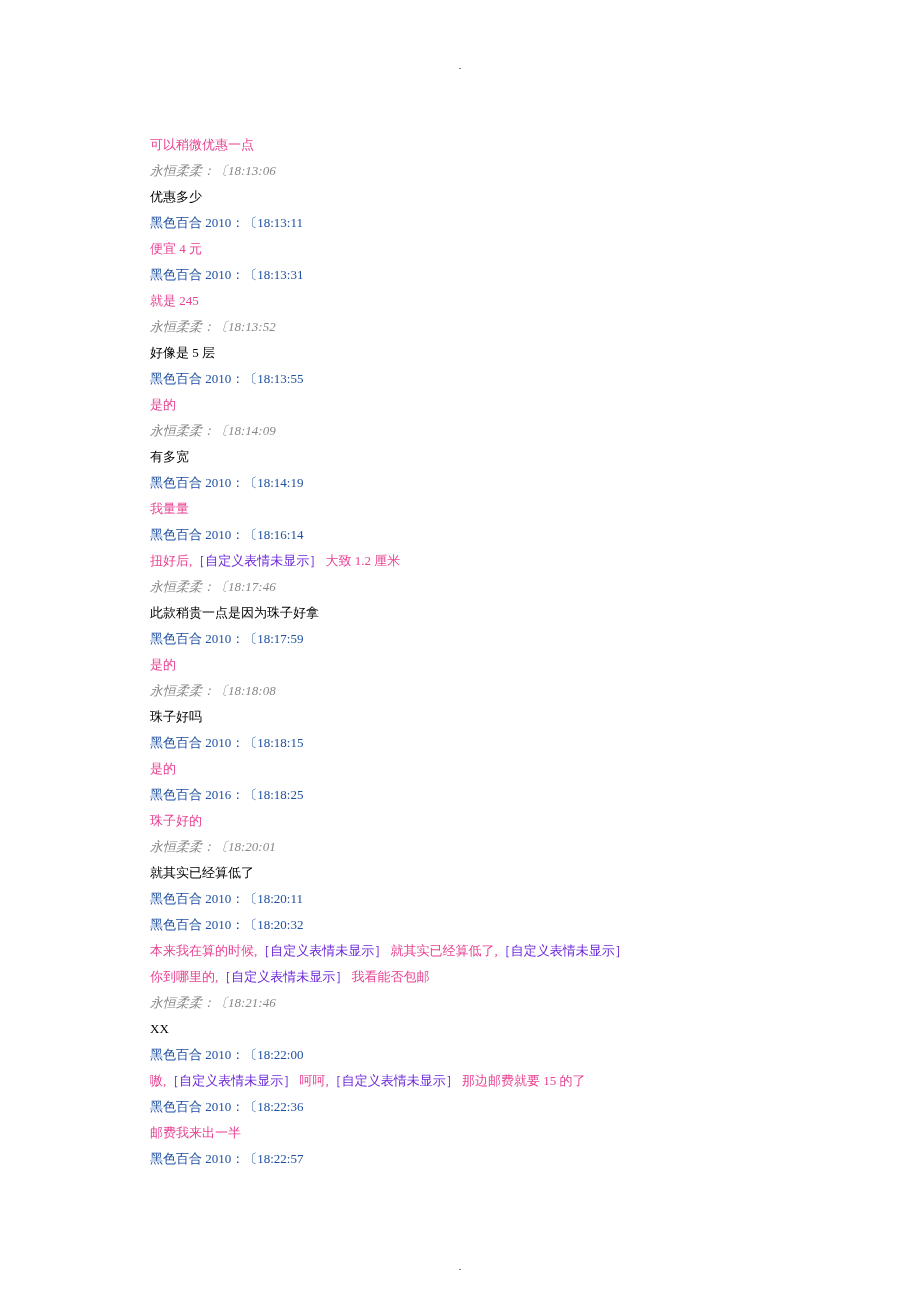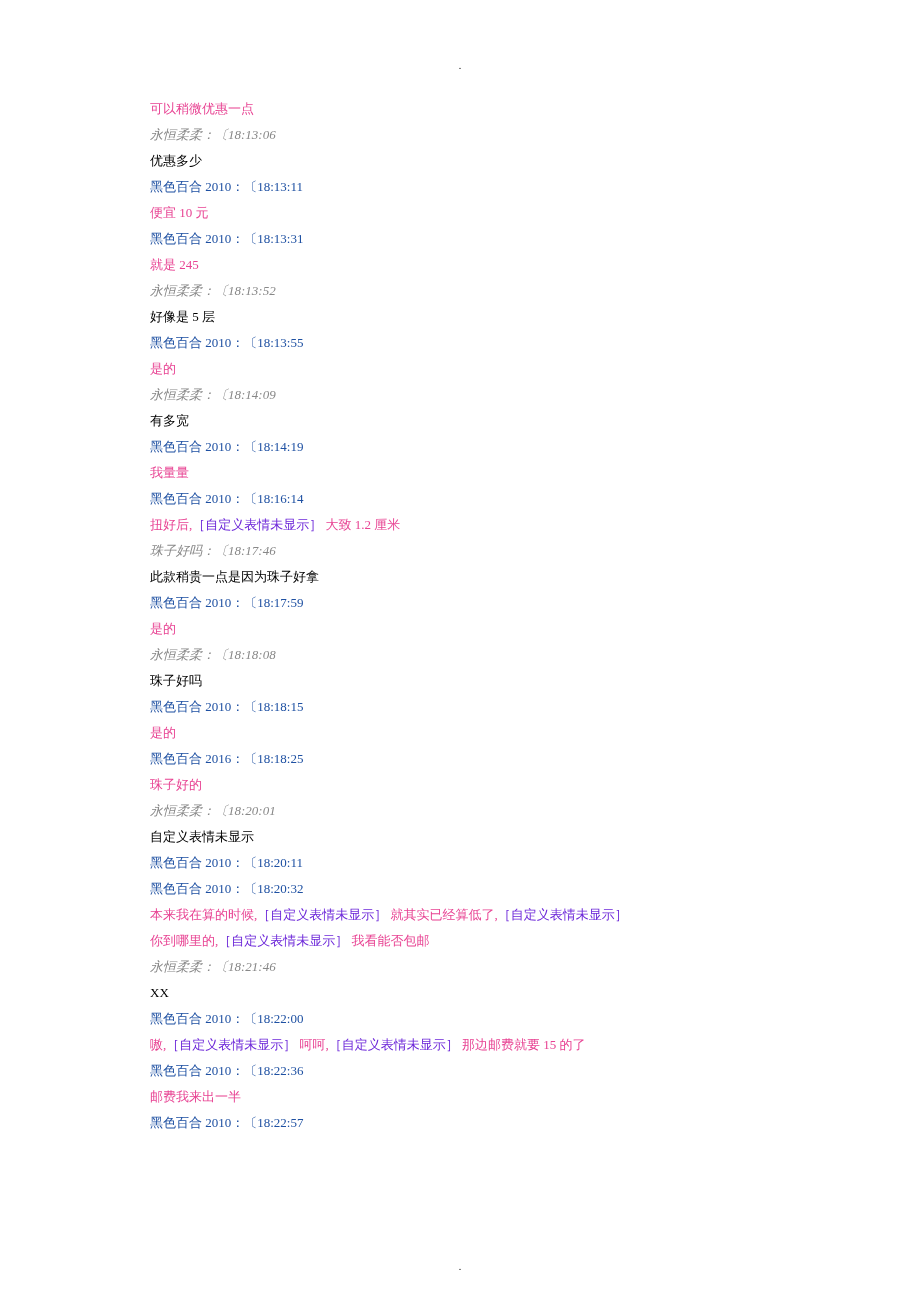--- a/index.html
+++ b/index.html
@@ -22,21 +22,21 @@
   }
   .page-dot-bottom {
     position: absolute;
     bottom: 30px;
     left: 50%;
     transform: translateX(-50%);
     font-size: 10px;
     color: #000;
   }
   .content {
-    margin-top: 36px;
+    margin-top: 72px;
     padding-left: 150px;
     padding-right: 100px;
   }
   .line {
     line-height: 26px;
     white-space: normal;
   }
   .pink { color: #e84393; }
   .gray { color: #888888; font-style: italic; }
   .black { color: #000000; }
@@ -46,45 +46,45 @@
 </head>
 <body>
 
 <div class="page-dot-top">.</div>
 
 <div class="content">
     <div class="line"><span class="pink">可以稍微优惠一点</span></div>
     <div class="line"><span class="gray">永恒柔柔：〔18:13:06</span></div>
     <div class="line"><span class="black">优惠多少</span></div>
     <div class="line"><span class="blue">黑色百合 2010：〔18:13:11</span></div>
-    <div class="line"><span class="pink">便宜 10 元</span></div>
+    <div class="line"><span class="pink">便宜 4 元</span></div>
     <div class="line"><span class="blue">黑色百合 2010：〔18:13:31</span></div>
     <div class="line"><span class="pink">就是 245</span></div>
     <div class="line"><span class="gray">永恒柔柔：〔18:13:52</span></div>
     <div class="line"><span class="black">好像是 5 层</span></div>
     <div class="line"><span class="blue">黑色百合 2010：〔18:13:55</span></div>
     <div class="line"><span class="pink">是的</span></div>
     <div class="line"><span class="gray">永恒柔柔：〔18:14:09</span></div>
     <div class="line"><span class="black">有多宽</span></div>
     <div class="line"><span class="blue">黑色百合 2010：〔18:14:19</span></div>
     <div class="line"><span class="pink">我量量</span></div>
     <div class="line"><span class="blue">黑色百合 2010：〔18:16:14</span></div>
     <div class="line"><span class="pink">扭好后,</span><span class="cyan">［自定义表情未显示］</span><span class="pink"> 大致 1.2 厘米</span></div>
-    <div class="line"><span class="gray">珠子好吗：〔18:17:46</span></div>
+    <div class="line"><span class="gray">永恒柔柔：〔18:17:46</span></div>
     <div class="line"><span class="black">此款稍贵一点是因为珠子好拿</span></div>
     <div class="line"><span class="blue">黑色百合 2010：〔18:17:59</span></div>
     <div class="line"><span class="pink">是的</span></div>
     <div class="line"><span class="gray">永恒柔柔：〔18:18:08</span></div>
     <div class="line"><span class="black">珠子好吗</span></div>
     <div class="line"><span class="blue">黑色百合 2010：〔18:18:15</span></div>
     <div class="line"><span class="pink">是的</span></div>
     <div class="line"><span class="blue">黑色百合 2016：〔18:18:25</span></div>
     <div class="line"><span class="pink">珠子好的</span></div>
     <div class="line"><span class="gray">永恒柔柔：〔18:20:01</span></div>
-    <div class="line"><span class="black">自定义表情未显示</span></div>
+    <div class="line"><span class="black">就其实已经算低了</span></div>
     <div class="line"><span class="blue">黑色百合 2010：〔18:20:11</span></div>
     <div class="line"><span class="blue">黑色百合 2010：〔18:20:32</span></div>
     <div class="line"><span class="pink">本来我在算的时候,</span><span class="cyan">［自定义表情未显示］</span><span class="pink"> 就其实已经算低了,</span><span class="cyan">［自定义表情未显示］</span></div>
     <div class="line"><span class="pink">你到哪里的,</span><span class="cyan">［自定义表情未显示］</span><span class="pink"> 我看能否包邮</span></div>
     <div class="line"><span class="gray">永恒柔柔：〔18:21:46</span></div>
     <div class="line"><span class="black">XX</span></div>
     <div class="line"><span class="blue">黑色百合 2010：〔18:22:00</span></div>
     <div class="line"><span class="pink">嗷,</span><span class="cyan">［自定义表情未显示］</span><span class="pink"> 呵呵,</span><span class="cyan">［自定义表情未显示］</span><span class="pink"> 那边邮费就要 15 的了</span></div>
     <div class="line"><span class="blue">黑色百合 2010：〔18:22:36</span></div>
     <div class="line"><span class="pink">邮费我来出一半</span></div>

